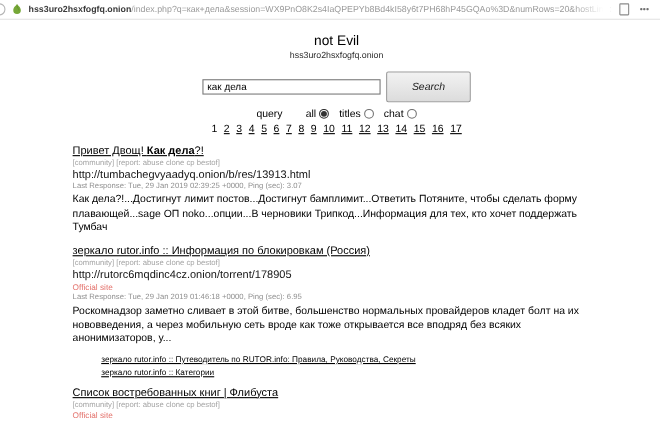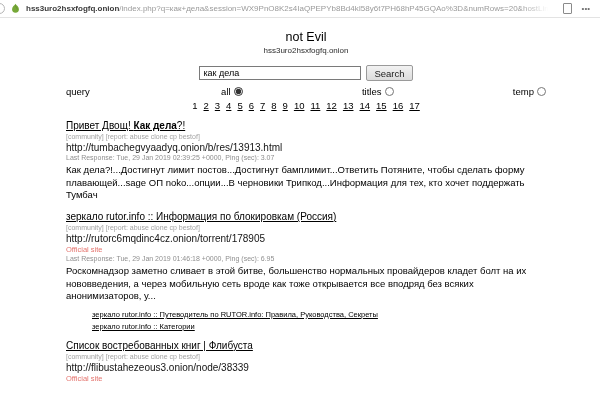--- a/index.html
+++ b/index.html
@@ -24,24 +24,24 @@
                margin-right:2px; flex:0 0 auto; }
 
   
   .page { padding:12px 54px 0 66px; }
   .site-title { text-align:center; font-size:12.5px; font-weight:normal; }
   .site-sub { text-align:center; font-size:8px; color:#2c2c2c; margin-top:2px; }
 
   .search-row { display:flex; justify-content:center; align-items:center; gap:5px; margin-top:10px; }
   .search-input { width:162px; height:14px; border:1px solid #7a7a7a; font-size:9px;
                   padding:0 3px; font-family:"Liberation Sans", sans-serif; }
-  .search-btn { height:16px; padding:0 7px; font-size:9.5px; color:#222;
+  .search-btn { height:28px; padding:0 22px; font-size:9.5px; color:#222;
                 background:linear-gradient(#f2f2f2,#dcdcdc); border:1px solid #9a9a9a;
-                border-radius:2px; font-family:"Liberation Sans", sans-serif; }
-  .radio-row { display:flex; justify-content:space-between; align-items:center; gap:9px;
+                border-radius:2px; font-family:"Liberation Sans", sans-serif;font-style:italic; }
+  .radio-row { display:flex; justify-content:center; align-items:center; gap:9px;
                margin-top:5px; font-size:9.5px; }
   .radio-row .qlabel { margin-right:12px; }
   .opt { display:flex; align-items:center; gap:3px; }
   .opt input { width:9px; height:9px; margin:0; accent-color:#333; }
 
   .info-line { margin-top:13px; font-size:9.5px; }
   .pagination { text-align:center; margin-top:3px; font-size:9.5px; }
   .pagination span, .pagination a { margin:0 3px; }
 
   
@@ -86,21 +86,21 @@
     <span class="qlabel">query</span>
     <span class="opt">
       <span>all</span>
       <input class="radio-input" type="radio" name="qtype" checked="" style="">
     </span>
     <span class="opt">
       <span>titles</span>
       <input class="radio-input" type="radio" name="qtype" style="">
     </span>
     <span class="opt">
-      <span>temp</span>
+      <span>chat</span>
       <input class="radio-input" type="radio" name="qtype" style="">
     </span>
   </div>
 
 
   <div class="pagination"><span>1</span><a>2</a><a>3</a><a>4</a><a>5</a><a>6</a><a>7</a><a>8</a><a>9</a><a>10</a><a>11</a><a>12</a><a>13</a><a>14</a><a>15</a><a>16</a><a>17</a></div>
 
   <div class="results">
 
     <div class="result">
@@ -120,19 +120,18 @@
       <div class="rsnippet">Роскомнадзор заметно сливает в этой битве, большенство нормальных провайдеров кладет болт на их нововведения, а через мобильную сеть вроде как тоже открывается все вподряд без всяких анонимизаторов, у...</div>
       <div class="sublinks">
         <a>зеркало rutor.info :: Путеводитель по RUTOR.info: Правила, Руководства, Секреты</a>
         <a>зеркало rutor.info :: Категории</a>
       </div>
     </div>
 
     <div class="result">
       <div class="rtitle"><a>Список востребованных книг | Флибуста</a></div>
       <div class="rmeta">[community] [report: abuse clone cp bestof]</div>
-      <div class="rurl">http://flibustahezeous3.onion/node/38339</div>
       <div class="official" style="color: rgb(228, 116, 110);">Official site</div>
 
     </div>
 
   </div>
 </div>
 
 </body></html>

